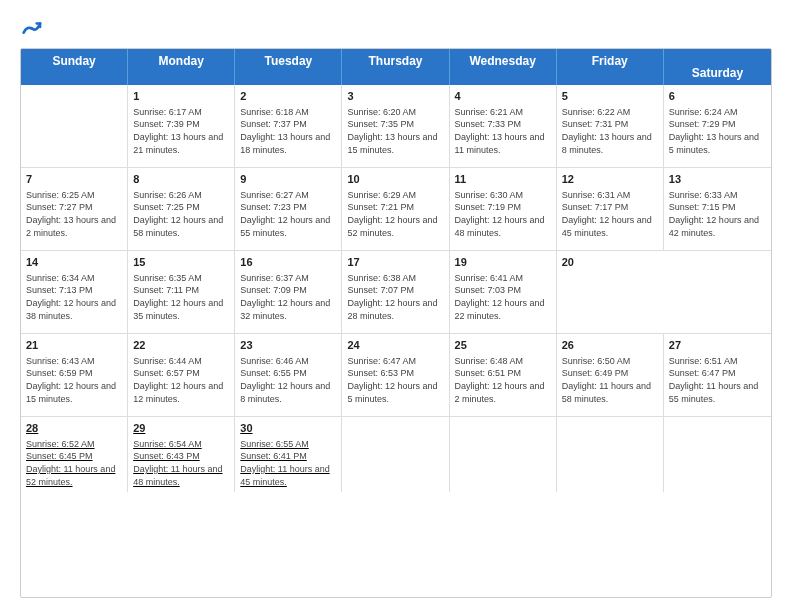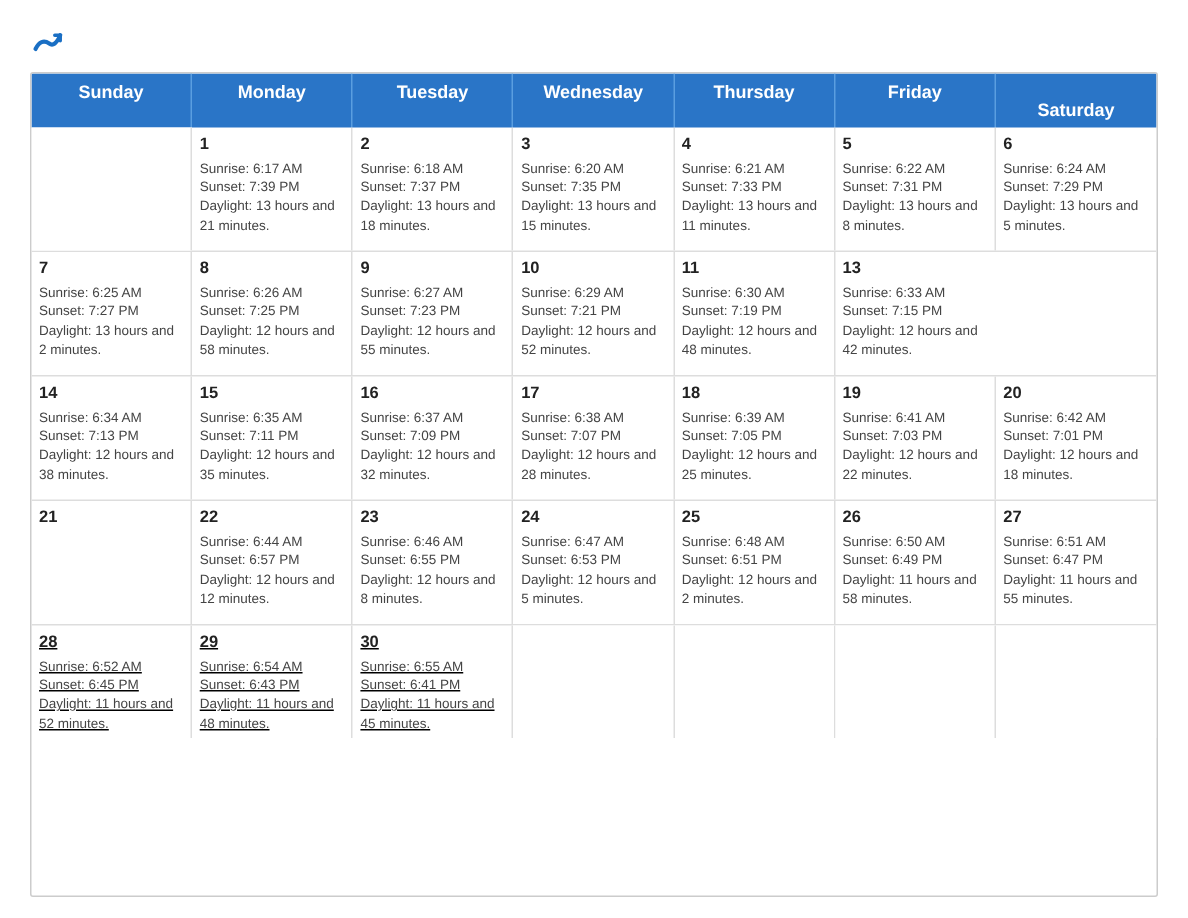--- a/index.html
+++ b/index.html
@@ -148,22 +148,22 @@
       <div class="title-month"></div>
       <div class="title-location"></div>
     </div>
   </div>
 
   <div class="calendar">
     <div class="cal-header-row">
     <div class="cal-header-cell">Sunday</div>
         <div class="cal-header-cell">Monday</div>
         <div class="cal-header-cell">Tuesday</div>
+        <div class="cal-header-cell">Thursday</div>
         <div class="cal-header-cell">Wednesday</div>
-        <div class="cal-header-cell">Thursday</div>
         <div class="cal-header-cell">Friday</div>
         <div class="cal-header-cell">Saturday</div>
       </div>
     <div class="cal-body">
     <div class="cal-row">
           <div class="cal-cell empty"></div>
           <div class="cal-cell">
             <span class="cell-date">1</span>
             <div class="cell-info">Sunrise: 6:17 AM<br>Sunset: 7:39 PM<br>Daylight: 13 hours and 21 minutes.</div>
           </div>
@@ -203,20 +203,24 @@
           </div>
           <div class="cal-cell">
             <span class="cell-date">10</span>
             <div class="cell-info">Sunrise: 6:29 AM<br>Sunset: 7:21 PM<br>Daylight: 12 hours and 52 minutes.</div>
           </div>
           <div class="cal-cell">
             <span class="cell-date">11</span>
             <div class="cell-info">Sunrise: 6:30 AM<br>Sunset: 7:19 PM<br>Daylight: 12 hours and 48 minutes.</div>
           </div>
           <div class="cal-cell">
+            <span class="cell-date">12</span>
+            <div class="cell-info">Sunrise: 6:31 AM<br>Sunset: 7:17 PM<br>Daylight: 12 hours and 45 minutes.</div>
+          </div>
+          <div class="cal-cell">
             <span class="cell-date">13</span>
             <div class="cell-info">Sunrise: 6:33 AM<br>Sunset: 7:15 PM<br>Daylight: 12 hours and 42 minutes.</div>
           </div>
         </div>
         <div class="cal-row">
           <div class="cal-cell">
             <span class="cell-date">14</span>
             <div class="cell-info">Sunrise: 6:34 AM<br>Sunset: 7:13 PM<br>Daylight: 12 hours and 38 minutes.</div>
           </div>
           <div class="cal-cell">
@@ -225,35 +229,31 @@
           </div>
           <div class="cal-cell">
             <span class="cell-date">16</span>
             <div class="cell-info">Sunrise: 6:37 AM<br>Sunset: 7:09 PM<br>Daylight: 12 hours and 32 minutes.</div>
           </div>
           <div class="cal-cell">
             <span class="cell-date">17</span>
             <div class="cell-info">Sunrise: 6:38 AM<br>Sunset: 7:07 PM<br>Daylight: 12 hours and 28 minutes.</div>
           </div>
           <div class="cal-cell">
-            <span class="cell-date">18</span>
-            <div class="cell-info">Sunrise: 6:39 AM<br>Sunset: 7:05 PM<br>Daylight: 12 hours and 25 minutes.</div>
-          </div>
-          <div class="cal-cell">
             <span class="cell-date">19</span>
             <div class="cell-info">Sunrise: 6:41 AM<br>Sunset: 7:03 PM<br>Daylight: 12 hours and 22 minutes.</div>
           </div>
           <div class="cal-cell">
             <span class="cell-date">20</span>
-            <div class="cell-info">Sunrise: 6:42 AM<br>Sunset: 7:01 PM<br>Daylight: 12 hours and 18 minutes.</div>
           </div>
         </div>
         <div class="cal-row">
           <div class="cal-cell">
             <span class="cell-date">21</span>
+            <div class="cell-info">Sunrise: 6:43 AM<br>Sunset: 6:59 PM<br>Daylight: 12 hours and 15 minutes.</div>
           </div>
           <div class="cal-cell">
             <span class="cell-date">22</span>
             <div class="cell-info">Sunrise: 6:44 AM<br>Sunset: 6:57 PM<br>Daylight: 12 hours and 12 minutes.</div>
           </div>
           <div class="cal-cell">
             <span class="cell-date">23</span>
             <div class="cell-info">Sunrise: 6:46 AM<br>Sunset: 6:55 PM<br>Daylight: 12 hours and 8 minutes.</div>
           </div>
           <div class="cal-cell">

